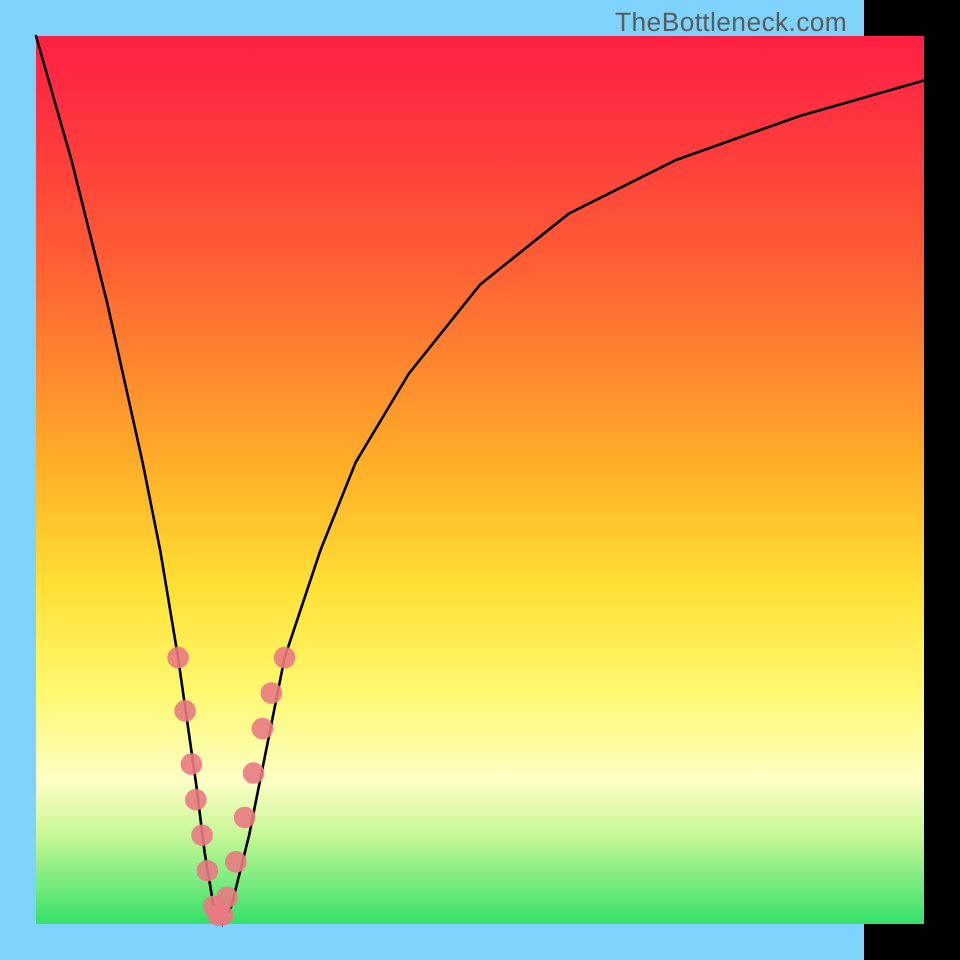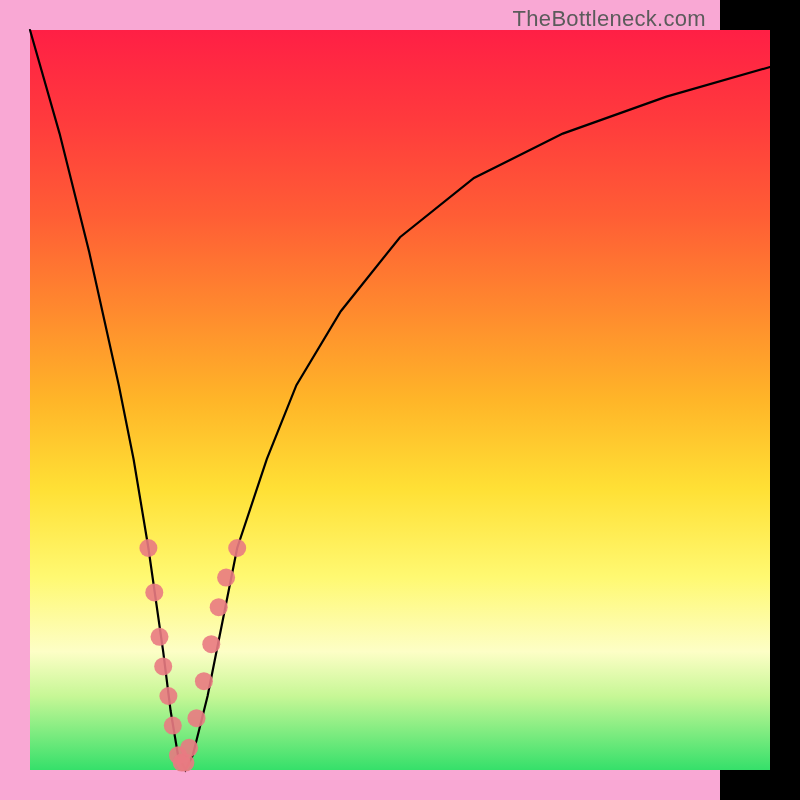--- a/index.html
+++ b/index.html
@@ -8,21 +8,21 @@
     width: 800px;
     height: 800px;
     overflow: hidden;
     background: #000;
     font-family: Arial, Helvetica, sans-serif;
   }
   .frame {
     position: relative;
     width: 720px;
     height: 800px;
-    background: #f9a8d4;
+    background: #7dd3fc;
   }
   .plot-area {
     position: absolute;
     left: 30px;
     top: 30px;
     width: 740px;
     height: 740px;
     
     background: linear-gradient(
       to bottom,

